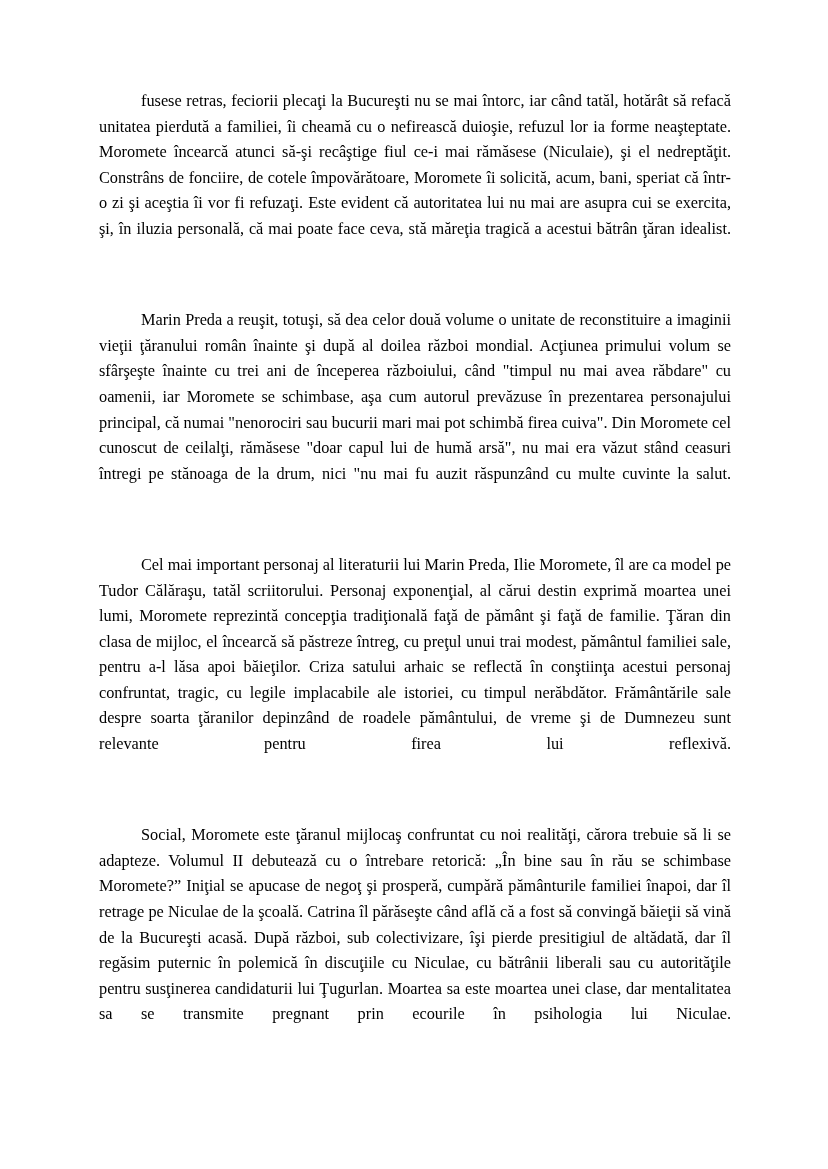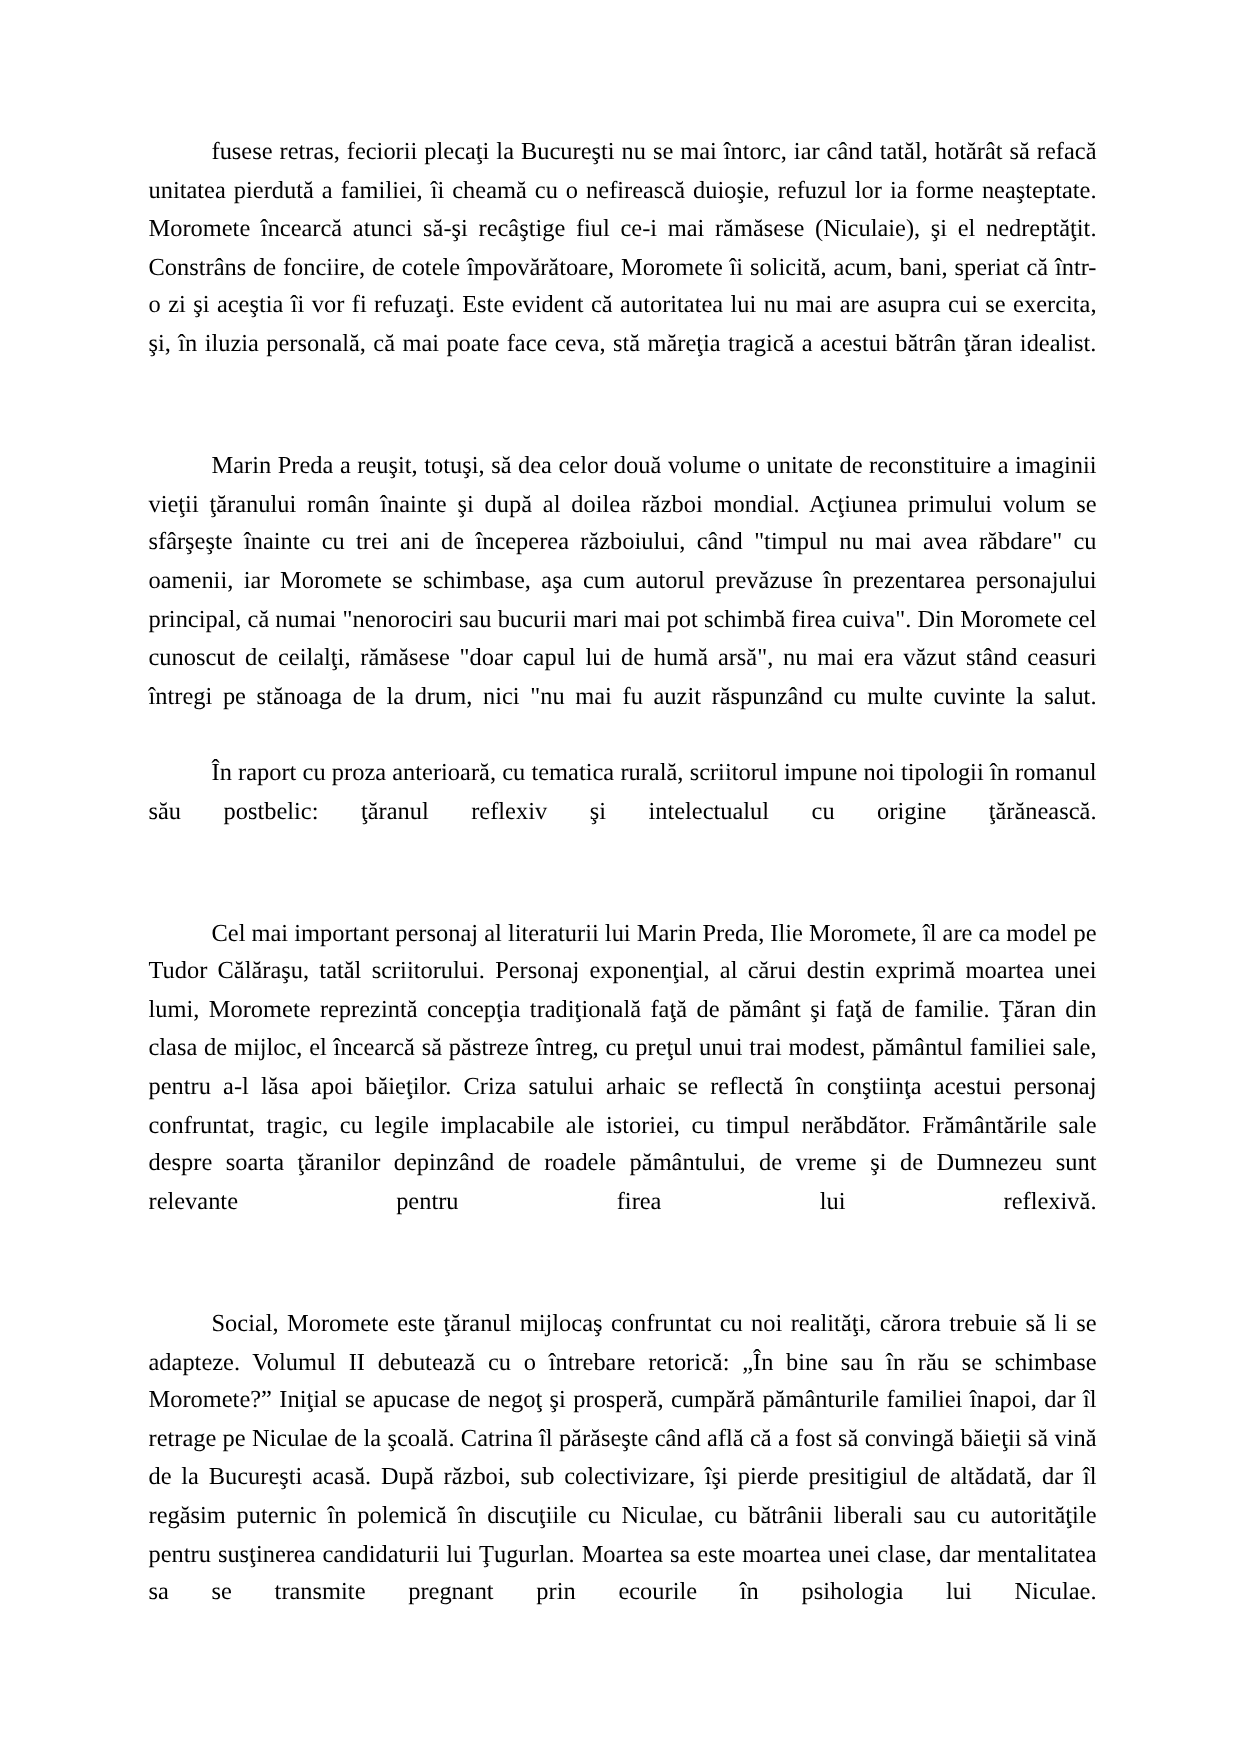--- a/index.html
+++ b/index.html
@@ -32,21 +32,21 @@
     margin: 0 0 0 0;
     font-size: 16.3px;
     line-height: 25.6px;
     text-align: justify;
     text-justify: inter-word;
     text-indent: 42px;
     hyphens: none;
     word-spacing: 0px;
   }
   p.spacer-before {
-    margin-top: 30px;
+    margin-top: 40px;
   }
   h2.section-heading {
     font-family: "DejaVu Sans", "Liberation Sans", sans-serif;
     font-size: 17.2px;
     font-weight: bold;
     letter-spacing: 0.6px;
     margin: 27px 0 19px 0;
     text-align: left;
     line-height: 1.2;
     text-transform: none;
@@ -65,20 +65,19 @@
 <body>
 
 <div class="page">
   <div class="content">
 
     <p class="para"><span>fusese retras, feciorii plecaţi la Bucureşti nu se mai întorc, iar când tatăl, hotărât să refacă unitatea pierdută a familiei, îi cheamă cu o nefirească duioşie, refuzul lor ia forme neaşteptate. Moromete încearcă atunci să-şi recâştige fiul ce-i mai rămăsese (Niculaie), şi el nedreptăţit. Constrâns de fonciire, de cotele împovărătoare, Moromete îi solicită, acum, bani, speriat că într-o zi şi aceştia îi vor fi refuzaţi. Este evident că autoritatea lui nu mai are asupra cui se exercita, şi, în iluzia personală, că mai poate face ceva, stă măreţia tragică a acestui bătrân ţăran idealist.</span></p>
 
     <p class="para spacer-before"><span>Marin Preda a reuşit, totuşi, să dea celor două volume o unitate de reconstituire a imaginii vieţii ţăranului român înainte şi după al doilea război mondial. Acţiunea primului volum se sfârşeşte înainte cu trei ani de începerea războiului, când "timpul nu mai avea răbdare" cu oamenii, iar Moromete se schimbase, aşa cum autorul prevăzuse în prezentarea personajului principal, că numai "nenorociri sau bucurii mari mai pot schimbă firea cuiva". Din Moromete cel cunoscut de ceilalţi, rămăsese "doar capul lui de humă arsă", nu mai era văzut stând ceasuri întregi pe stănoaga de la drum, nici "nu mai fu auzit răspunzând cu multe cuvinte la salut.</span></p>
 
 
-    <p class="para"><span>În raport cu proza anterioară, cu tematica rurală, scriitorul impune noi tipologii în romanul său postbelic: ţăranul reflexiv şi intelectualul cu origine ţărănească.</span></p>
 
     <p class="para spacer-before"><span>Cel mai important personaj al literaturii lui Marin Preda, Ilie Moromete, îl are ca model pe Tudor Călăraşu, tatăl scriitorului. Personaj exponenţial, al cărui destin exprimă moartea unei lumi, Moromete reprezintă concepţia tradiţională faţă de pământ şi faţă de familie. Ţăran din clasa de mijloc, el încearcă să păstreze întreg, cu preţul unui trai modest, pământul familiei sale, pentru a-l lăsa apoi băieţilor. Criza satului arhaic se reflectă în conştiinţa acestui personaj confruntat, tragic, cu legile implacabile ale istoriei, cu timpul nerăbdător. Frământările sale despre soarta ţăranilor depinzând de roadele pământului, de vreme şi de Dumnezeu sunt relevante pentru firea lui reflexivă.</span></p>
 
     <p class="para spacer-before"><span class="lead">Social,</span><span> Moromete este ţăranul mijlocaş confruntat cu noi realităţi, cărora trebuie să li se adapteze. Volumul II debutează cu o întrebare retorică: „În bine sau în rău se schimbase Moromete?” Iniţial se apucase de negoţ şi prosperă, cumpără pământurile familiei înapoi, dar îl retrage pe Niculae de la şcoală. Catrina îl părăseşte când află că a fost să convingă băieţii să vină de la Bucureşti acasă. După război, sub colectivizare, îşi pierde presitigiul de altădată, dar îl regăsim puternic în polemică în discuţiile cu Niculae, cu bătrânii liberali sau cu autorităţile pentru susţinerea candidaturii lui Ţugurlan. Moartea sa este moartea unei clase, dar mentalitatea sa se transmite pregnant prin ecourile în psihologia lui Niculae.</span></p>
 
   </div>
 </div>
 
 </body></html>

